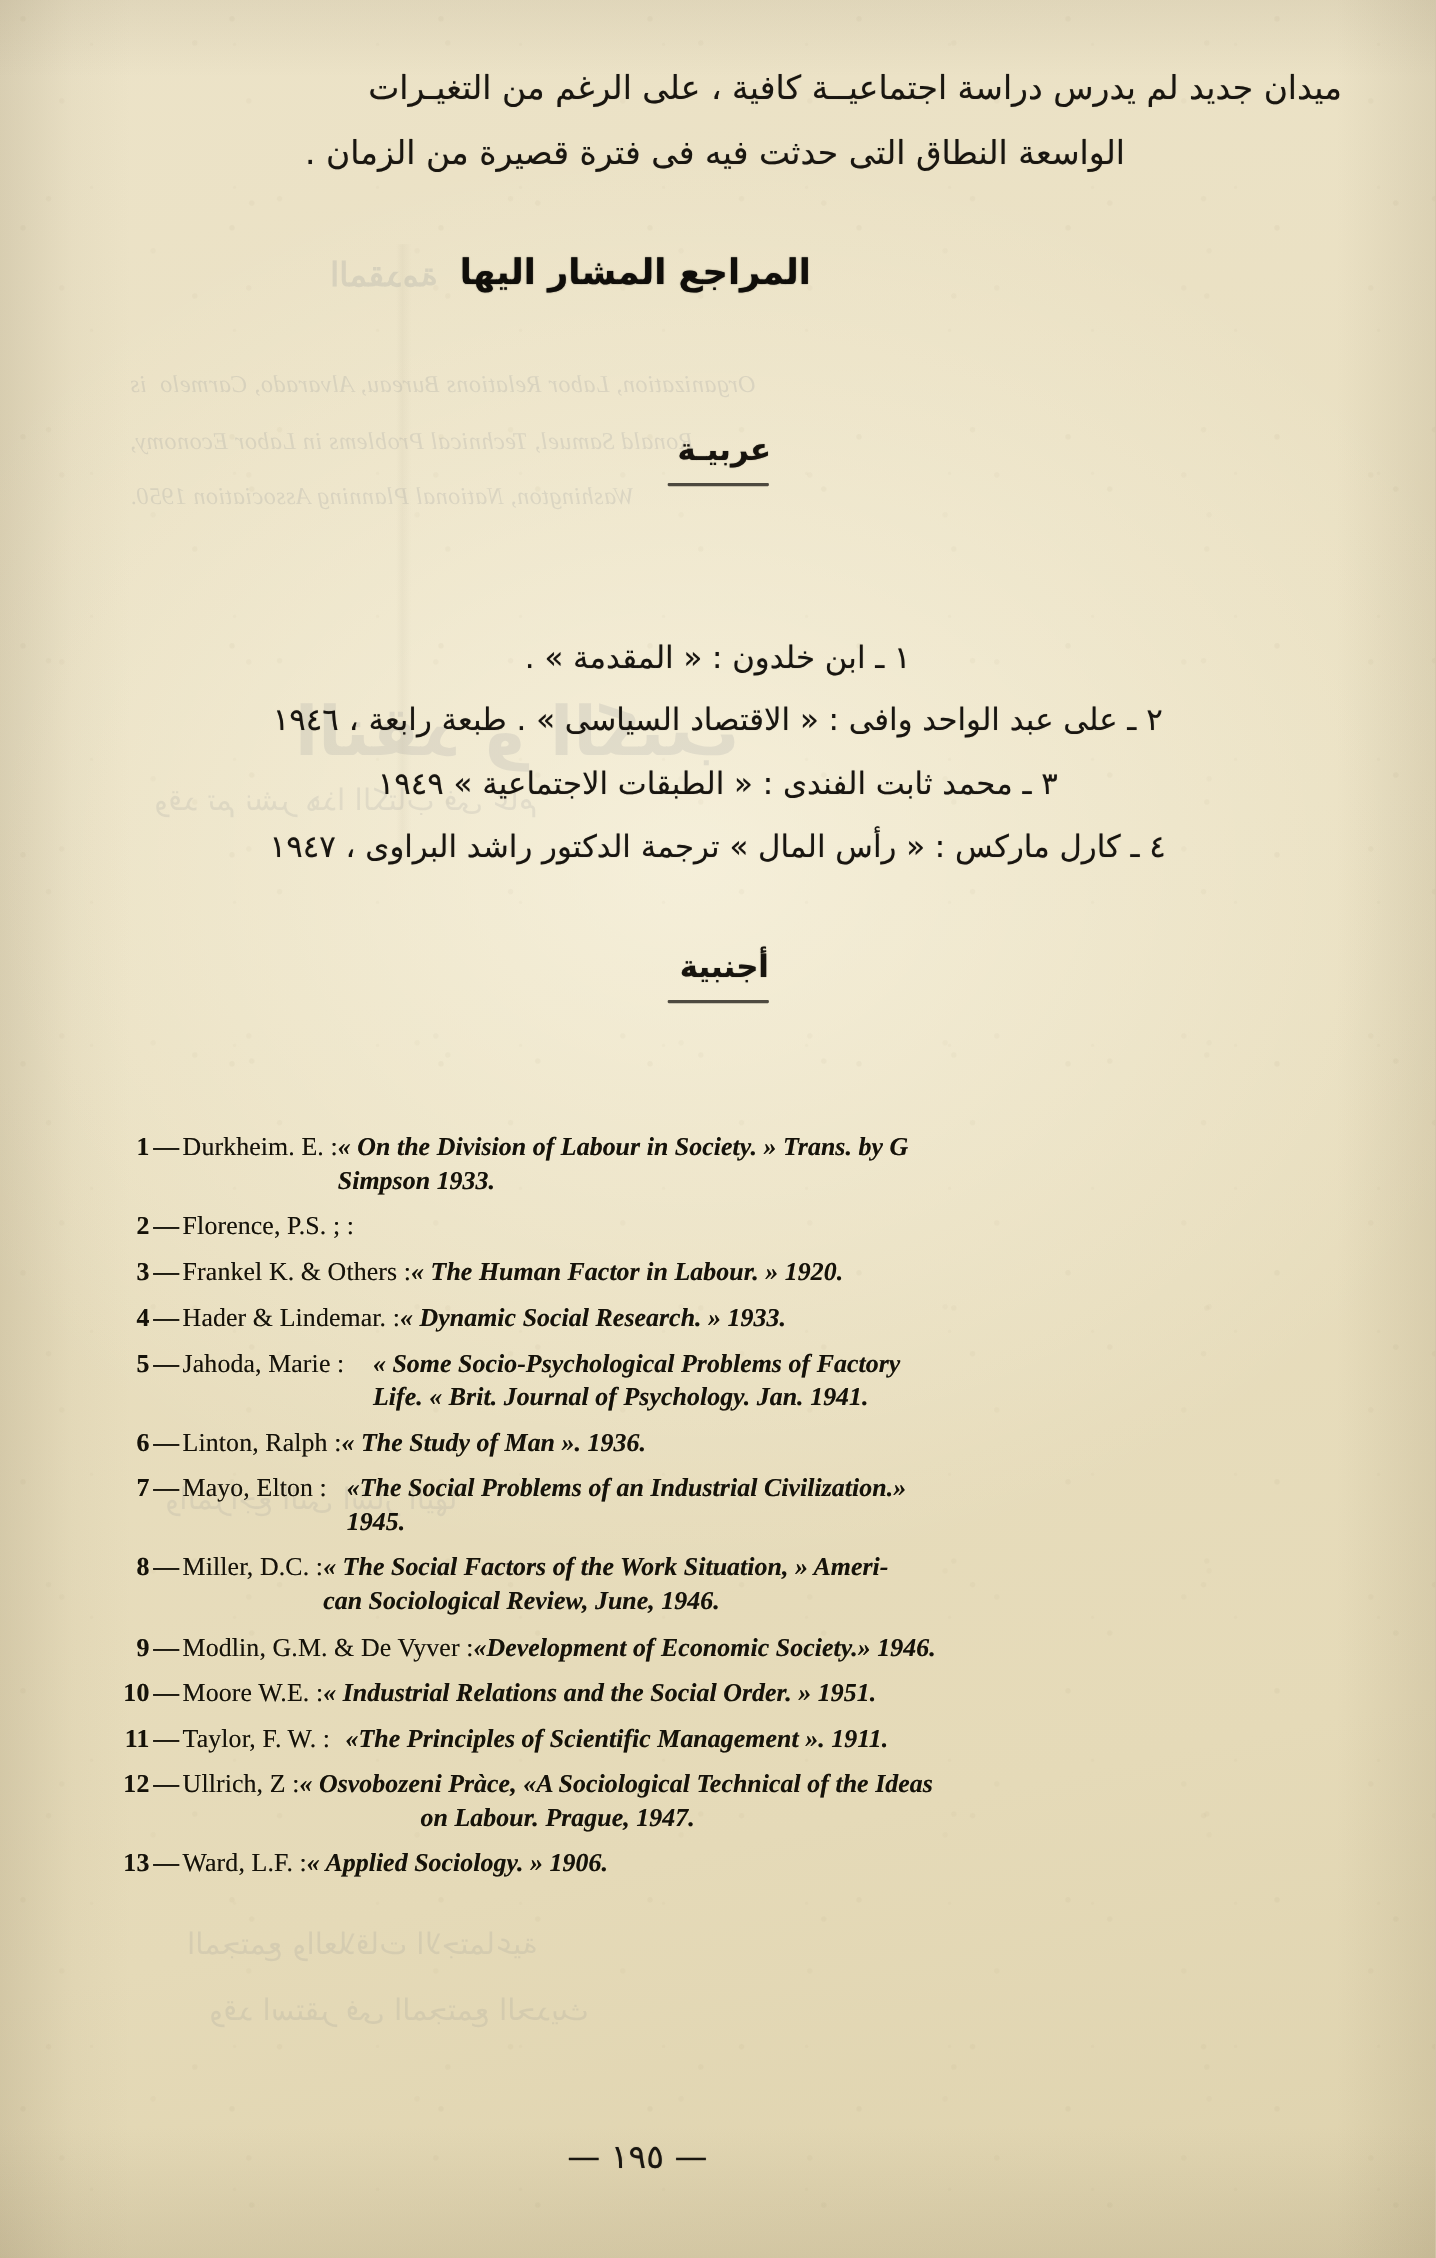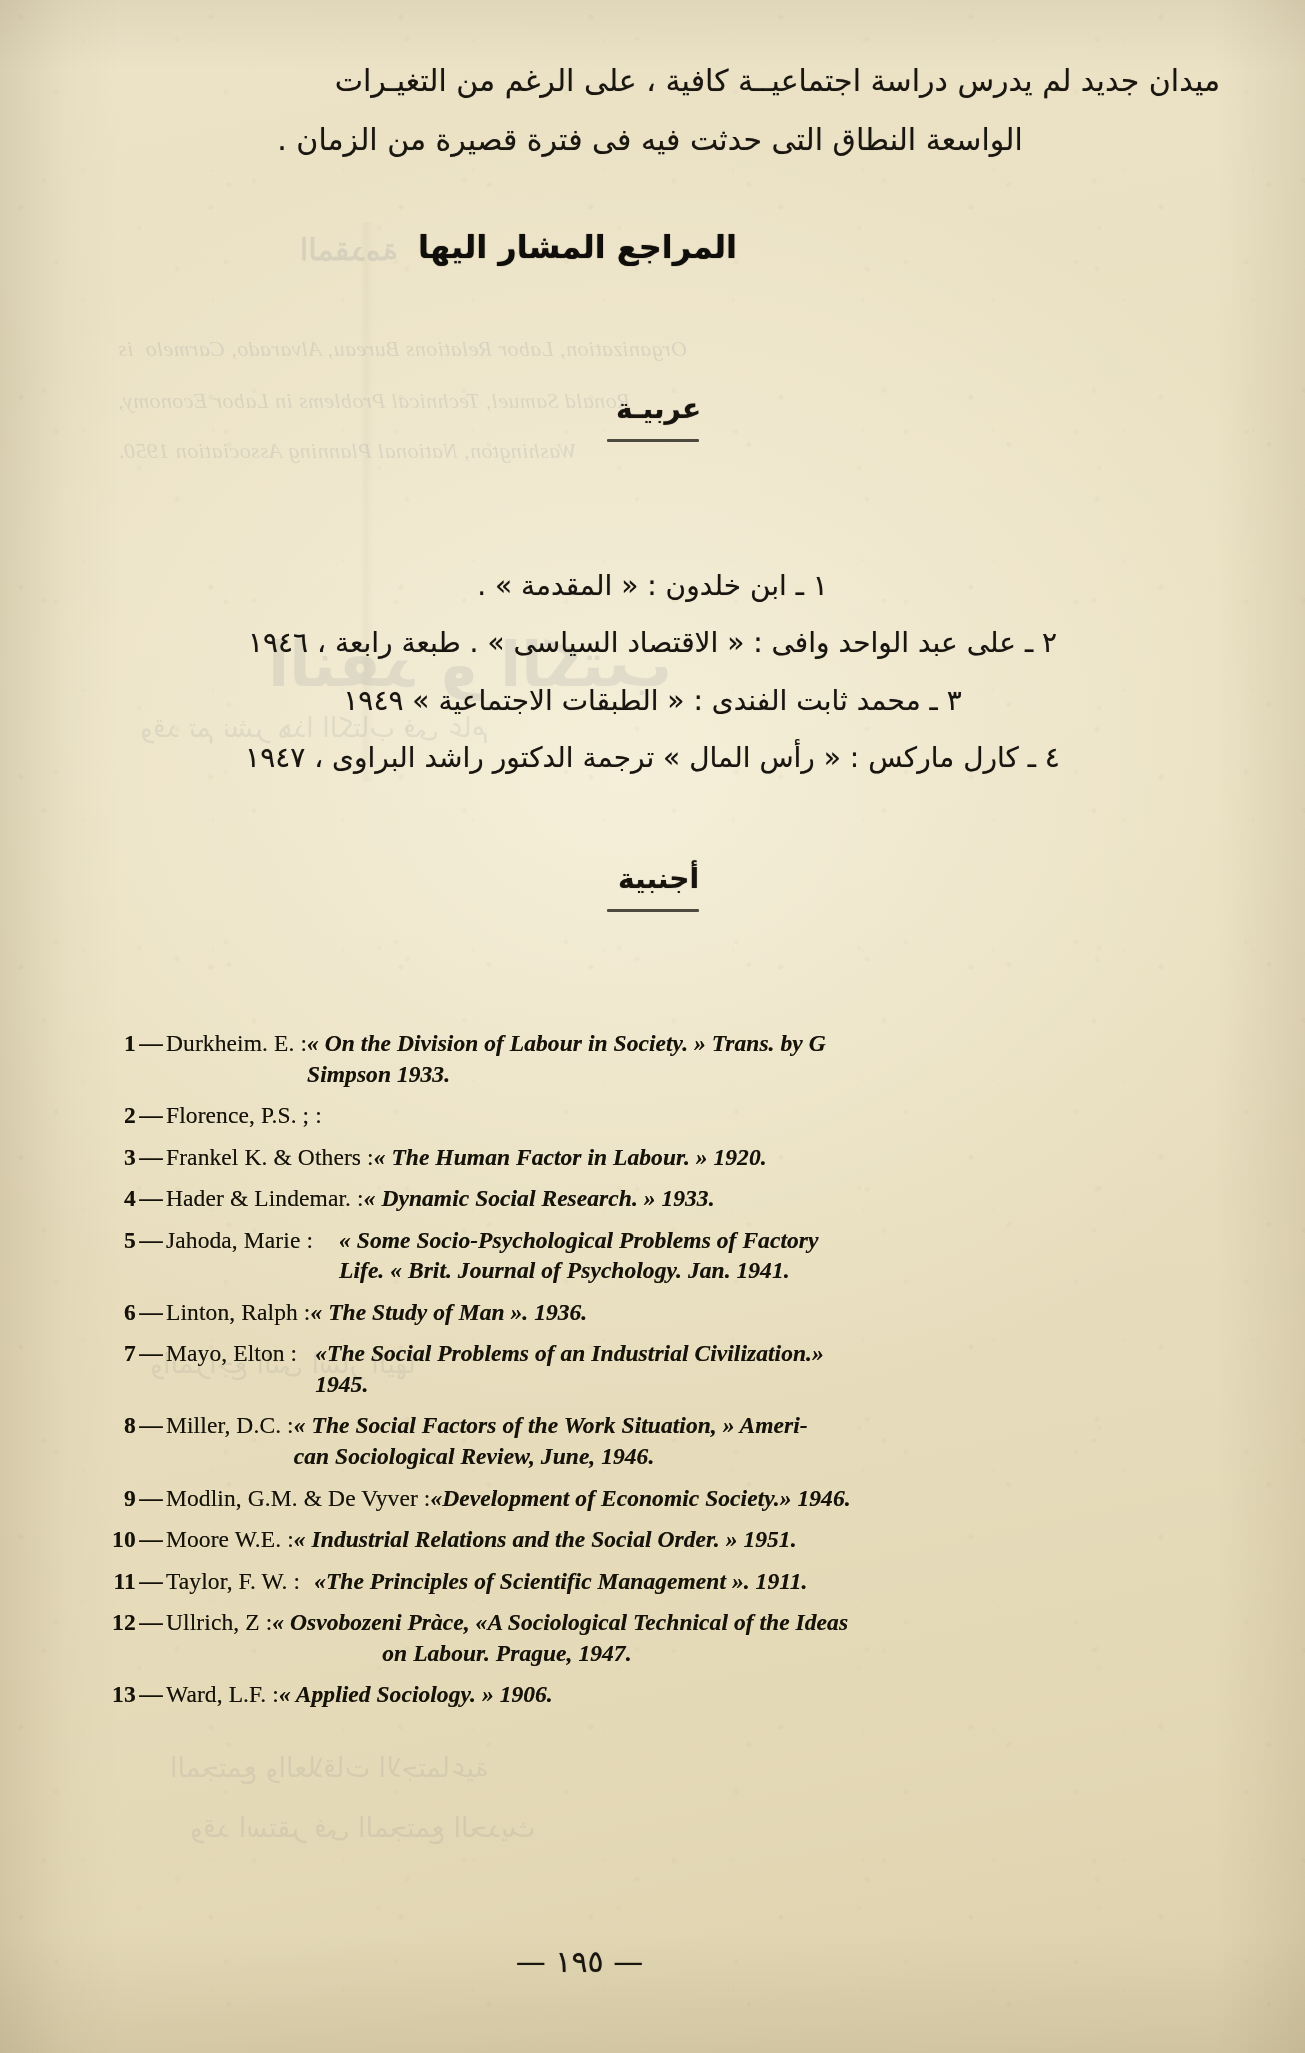--- a/index.html
+++ b/index.html
@@ -245,21 +245,21 @@
 
     <div style="position:absolute; left:0; top:228px; width:1155px;">
       <div class="ar-title">المراجع المشار اليها</div>
     </div>
 
     <div style="position:absolute; left:0; top:392px; width:1305px;">
       <div class="ar-subhead">عربيـة</div>
       <div class="rule"></div>
     </div>
 
-    <div style="position:absolute; left:60px; top:568px; width:1185px;">
+    <div style="position:absolute; left:60px; top:580px; width:1185px;">
       <ul class="ar-ref-list">
         <li class="ar-ref">١ ـ ابن خلدون : « المقدمة » .</li>
         <li class="ar-ref">٢ ـ على عبد الواحد وافى : « الاقتصاد السياسى » . طبعة رابعة ، ١٩٤٦</li>
         <li class="ar-ref">٣ ـ محمد ثابت الفندى : « الطبقات الاجتماعية » ١٩٤٩</li>
         <li class="ar-ref">٤ ـ كارل ماركس : « رأس المال » ترجمة الدكتور راشد البراوى ، ١٩٤٧</li>
       </ul>
     </div>
 
     <div style="position:absolute; left:0; top:862px; width:1305px;">
       <div class="ar-subhead">أجنبية</div>

